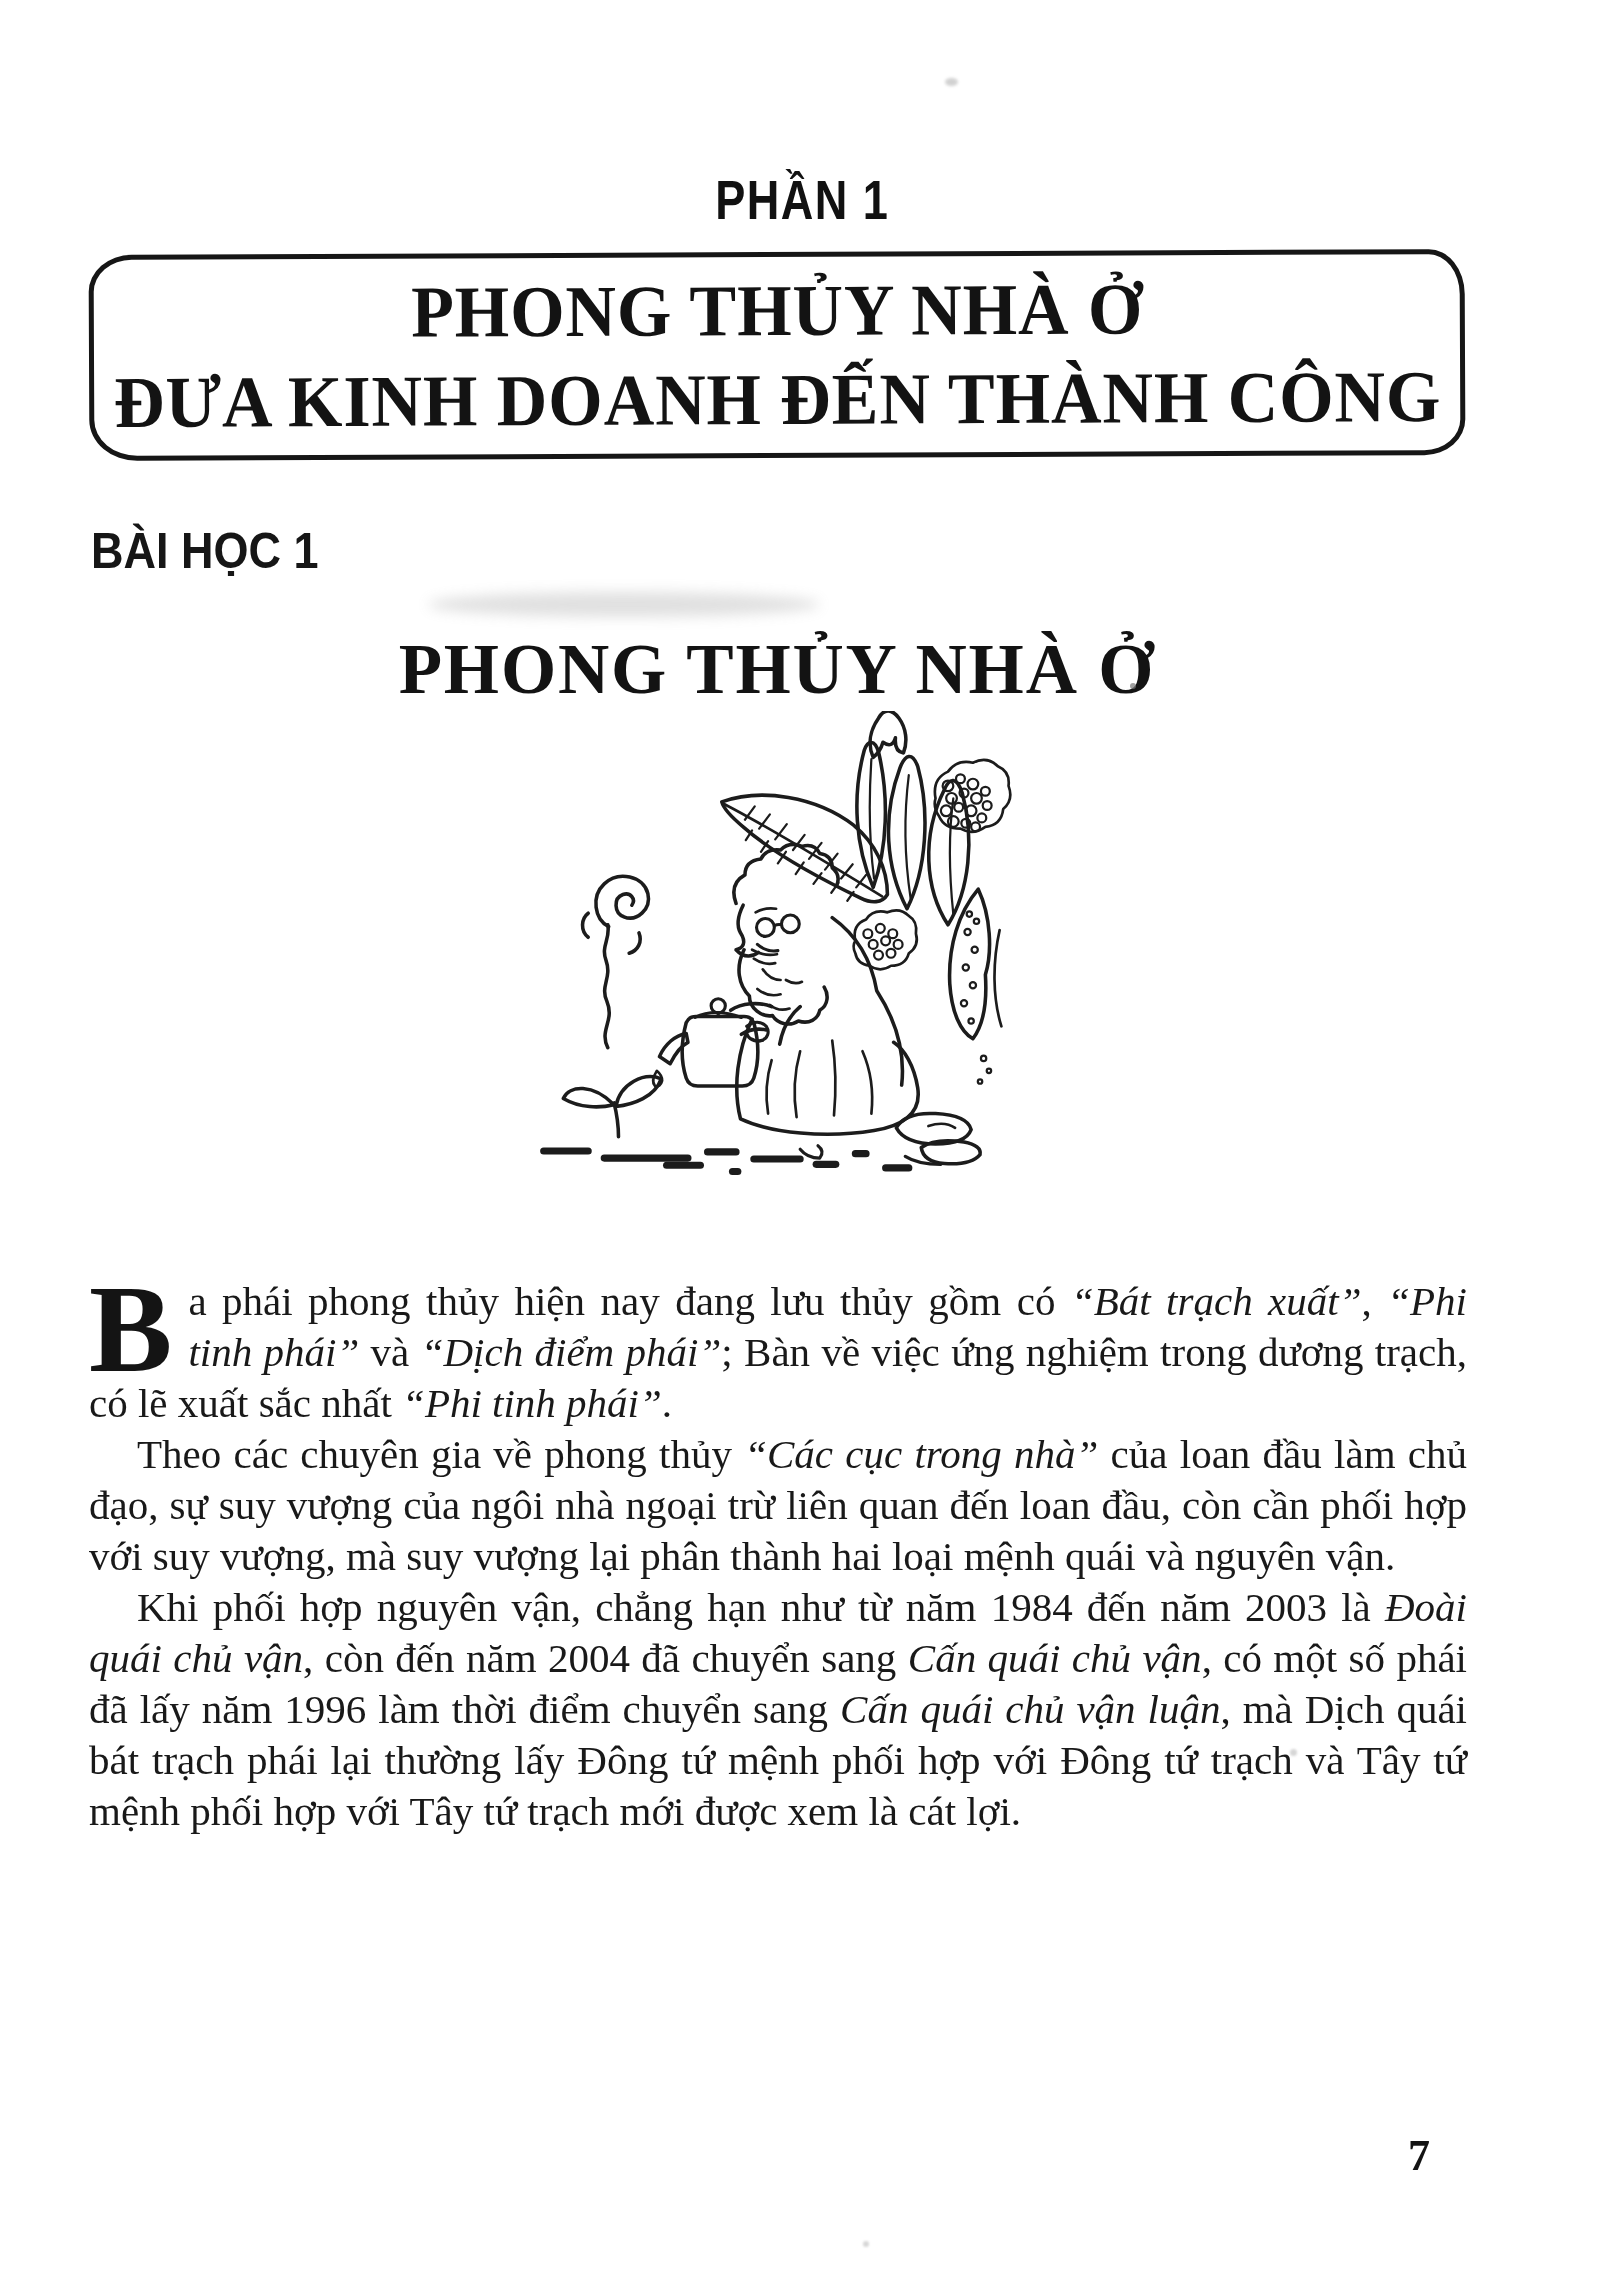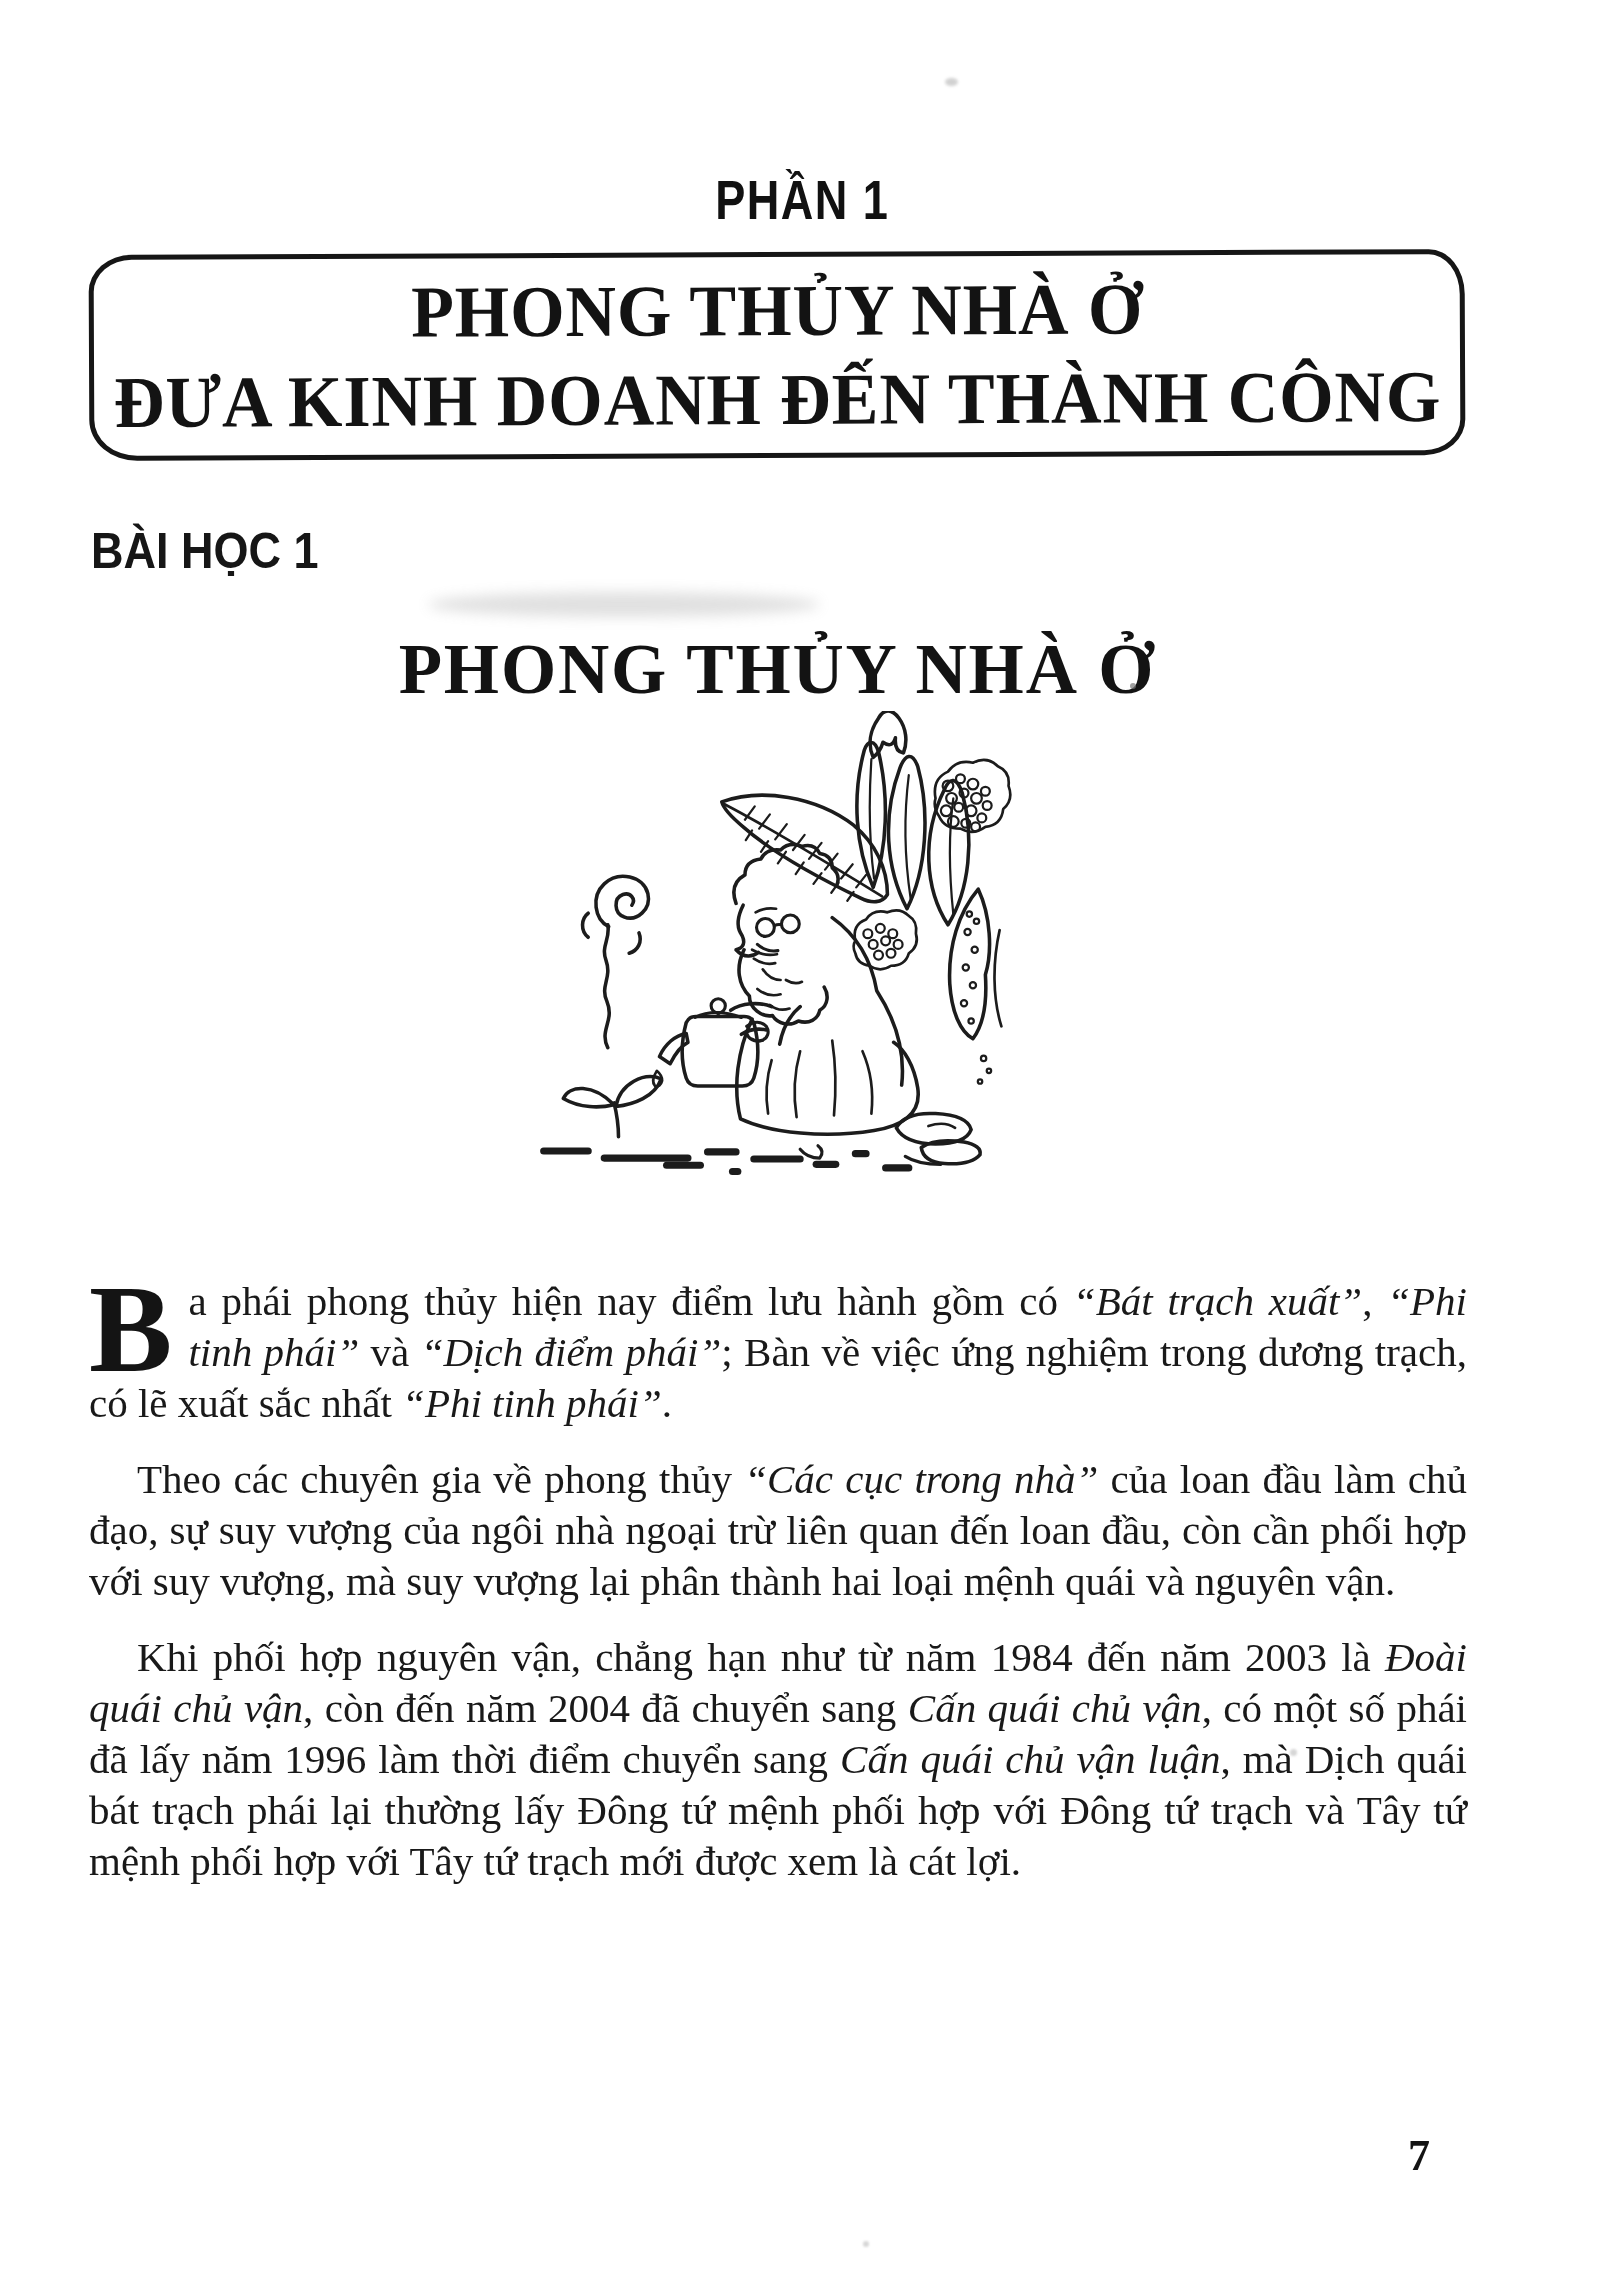--- a/index.html
+++ b/index.html
@@ -67,21 +67,21 @@
     display:inline-block;font-weight:900;font-size:56px;
     transform:scaleX(.87);transform-origin:left center;color:#111;
     letter-spacing:0.9px;
   }
   
   .body-text{
     position:absolute;left:89px;top:1276px;width:1378px;
     font-size:41px;line-height:51px;text-align:justify;color:#191919;
   }
   .para{margin:0;}
-  .para + .para{margin-top:25px;}
+  .para + .para{}
   .para.indent{text-indent:48px;}
   .dropcap{
     float:left;
     font-size:125px;line-height:93px;font-weight:bold;
     padding:7.1px 16px 0 0;color:#141414;
   }
   
   .page-number{
     position:absolute;left:1408px;top:2130px;
     font-size:44px;font-weight:bold;color:#131313;
@@ -245,21 +245,21 @@
           <circle cx="506" cy="390" r="3"></circle>
             <circle cx="512" cy="404" r="2.5"></circle>
             <circle cx="502" cy="416" r="2.5"></circle>
         </g>
       </g>
     </svg>
   </div>
 
 
   <div class="body-text">
-    <p class="para first"><span class="dropcap">B</span><span><span>a phái phong thủy hiện nay điểm lưu hành gồm có </span><i>“Bát trạch xuất”</i><span>, </span><i>“Phi tinh phái”</i><span> và </span><i>“Dịch điểm phái”</i><span>; Bàn về việc ứng nghiệm trong dương trạch, có lẽ xuất sắc nhất </span><i>“Phi tinh phái”</i><span>.</span></span></p>
+    <p class="para first"><span class="dropcap">B</span><span><span>a phái phong thủy hiện nay đang lưu thủy gồm có </span><i>“Bát trạch xuất”</i><span>, </span><i>“Phi tinh phái”</i><span> và </span><i>“Dịch điểm phái”</i><span>; Bàn về việc ứng nghiệm trong dương trạch, có lẽ xuất sắc nhất </span><i>“Phi tinh phái”</i><span>.</span></span></p>
     <p class="para indent"><span>Theo các chuyên gia về phong thủy </span><i>“Các cục trong nhà”</i><span> của loan đầu làm chủ đạo, sự suy vượng của ngôi nhà ngoại trừ liên quan đến loan đầu, còn cần phối hợp với suy vượng, mà suy vượng lại phân thành hai loại mệnh quái và nguyên vận.</span></p>
     <p class="para indent"><span>Khi phối hợp nguyên vận, chẳng hạn như từ năm 1984 đến năm 2003 là </span><i>Đoài quái chủ vận</i><span>, còn đến năm 2004 đã chuyển sang </span><i>Cấn quái chủ vận</i><span>, có một số phái đã lấy năm 1996 làm thời điểm chuyển sang </span><i>Cấn quái chủ vận luận</i><span>, mà Dịch quái bát trạch phái lại thường lấy Đông tứ mệnh phối hợp với Đông tứ trạch và Tây tứ mệnh phối hợp với Tây tứ trạch mới được xem là cát lợi.</span></p>
   </div>
 
   <div class="page-number">7</div>
 
   <div class="speck a"></div>
   <div class="speck b"></div>
   <div class="speck c"></div>
 

